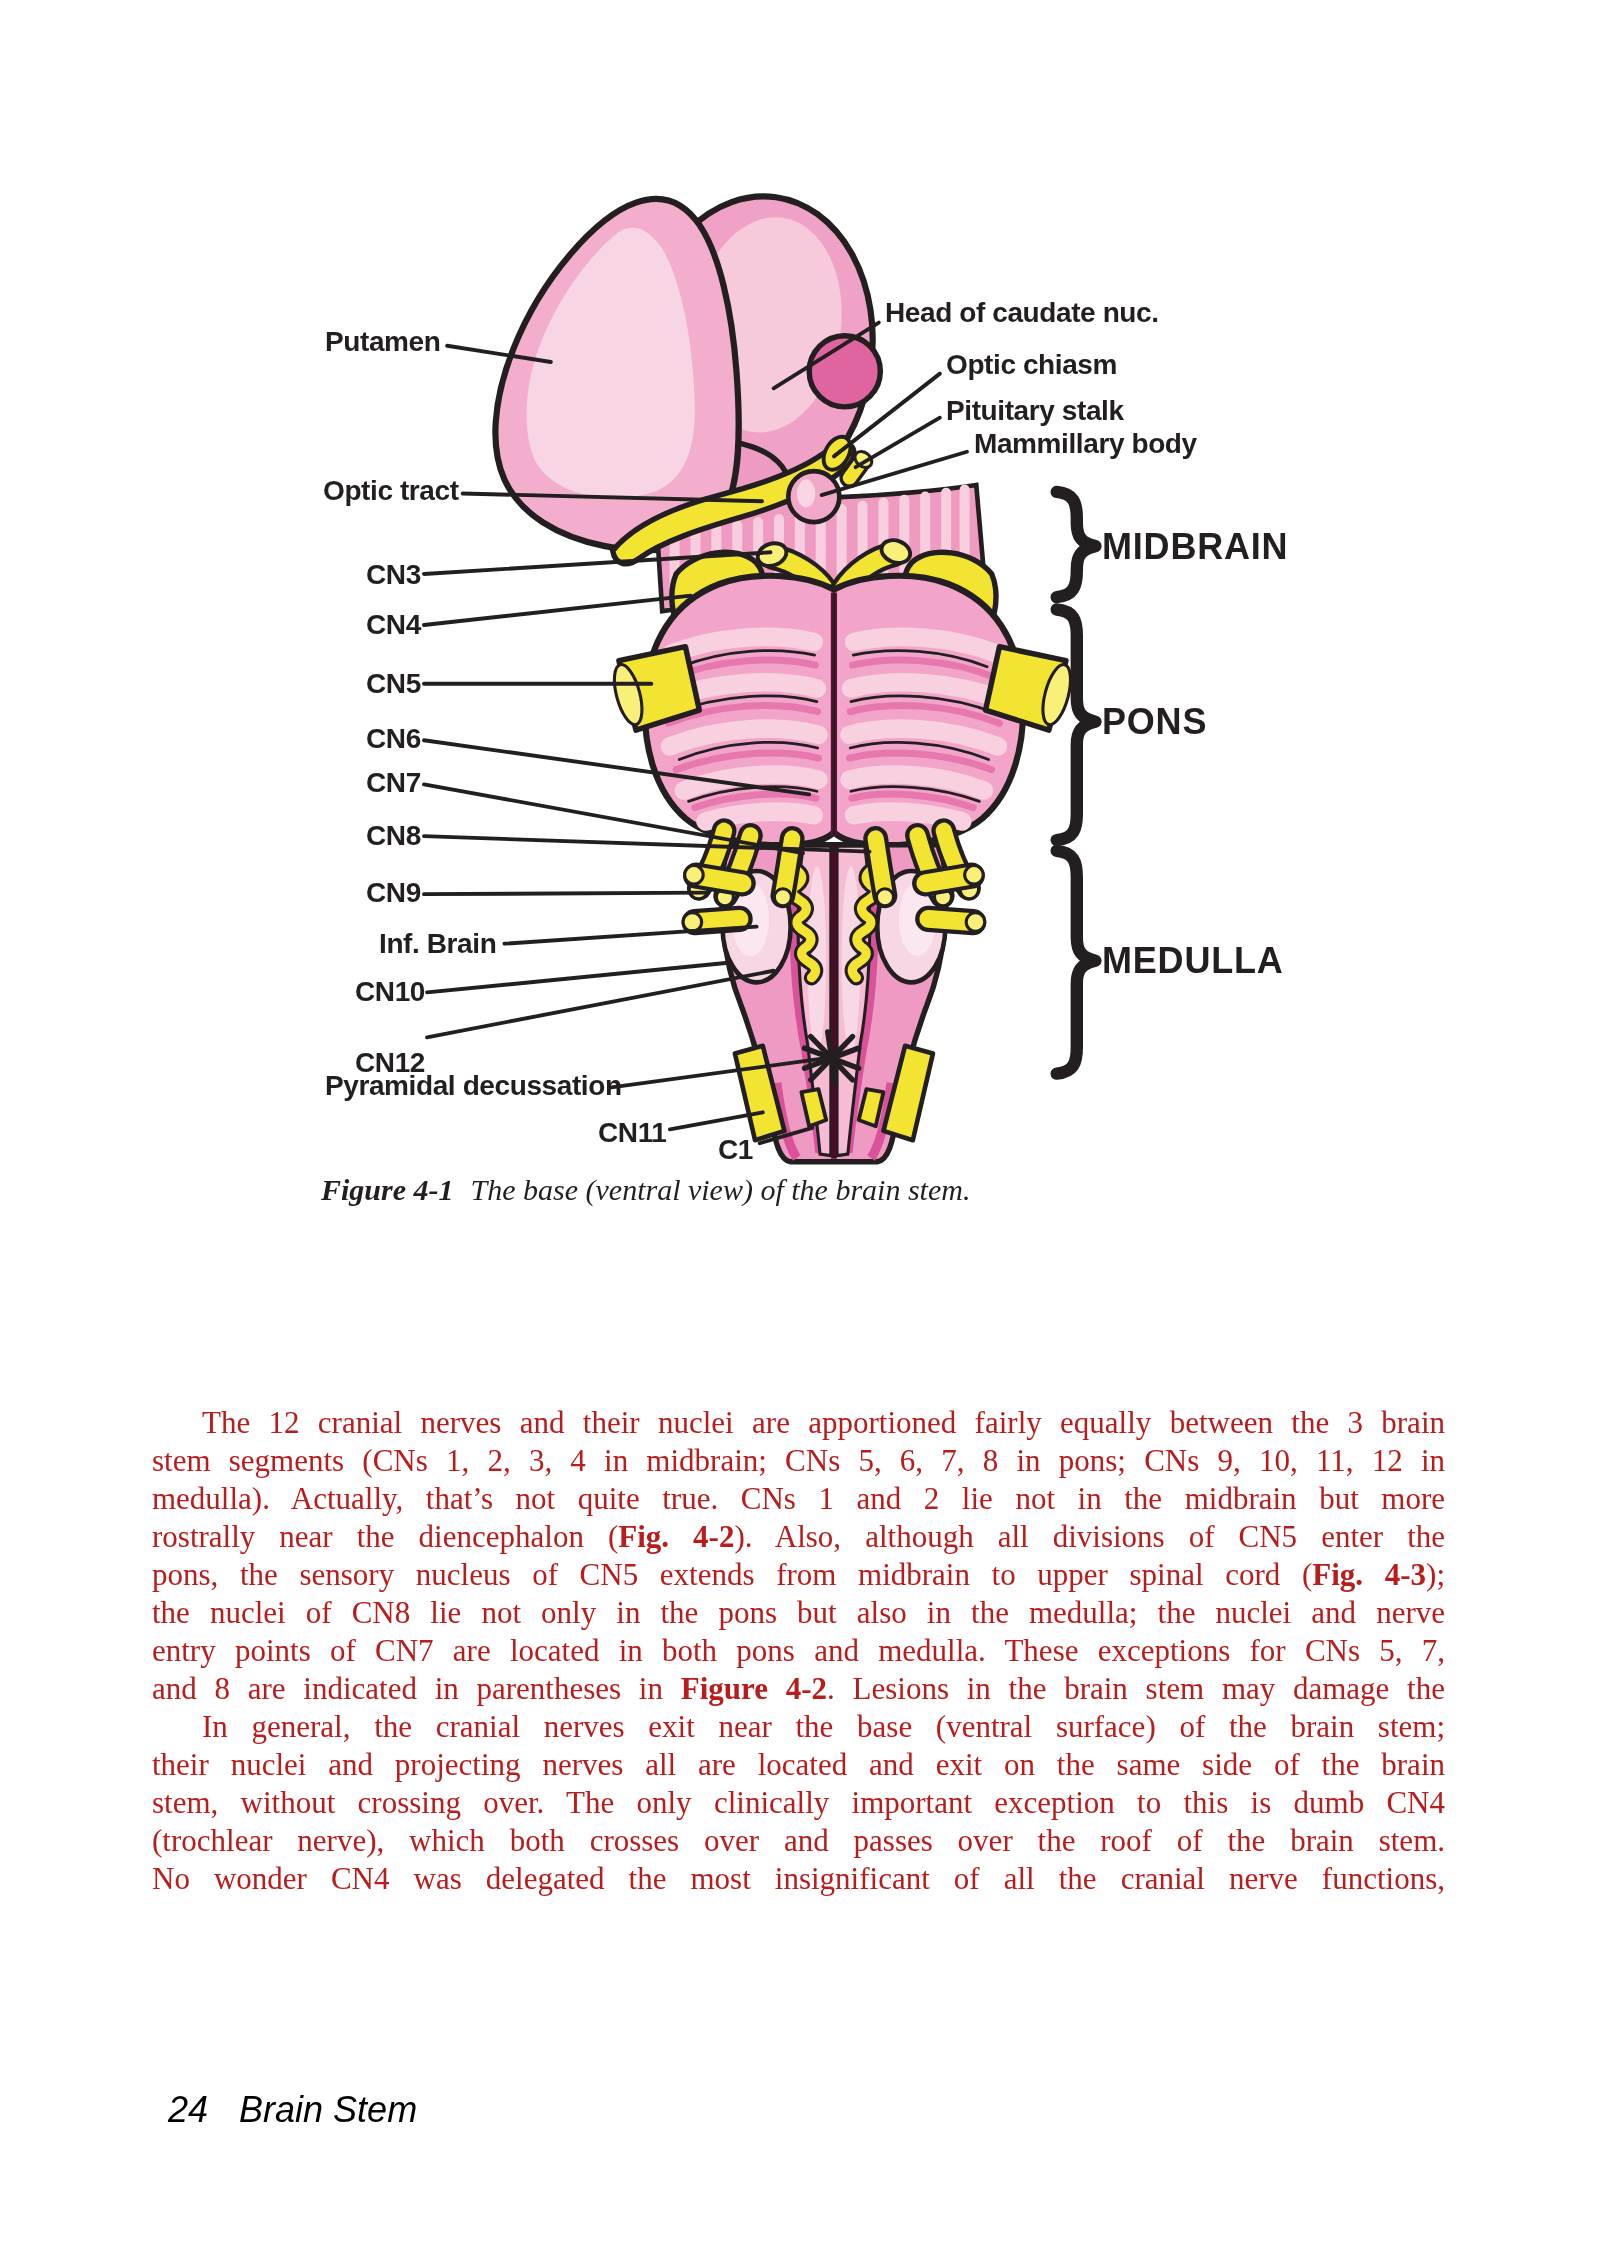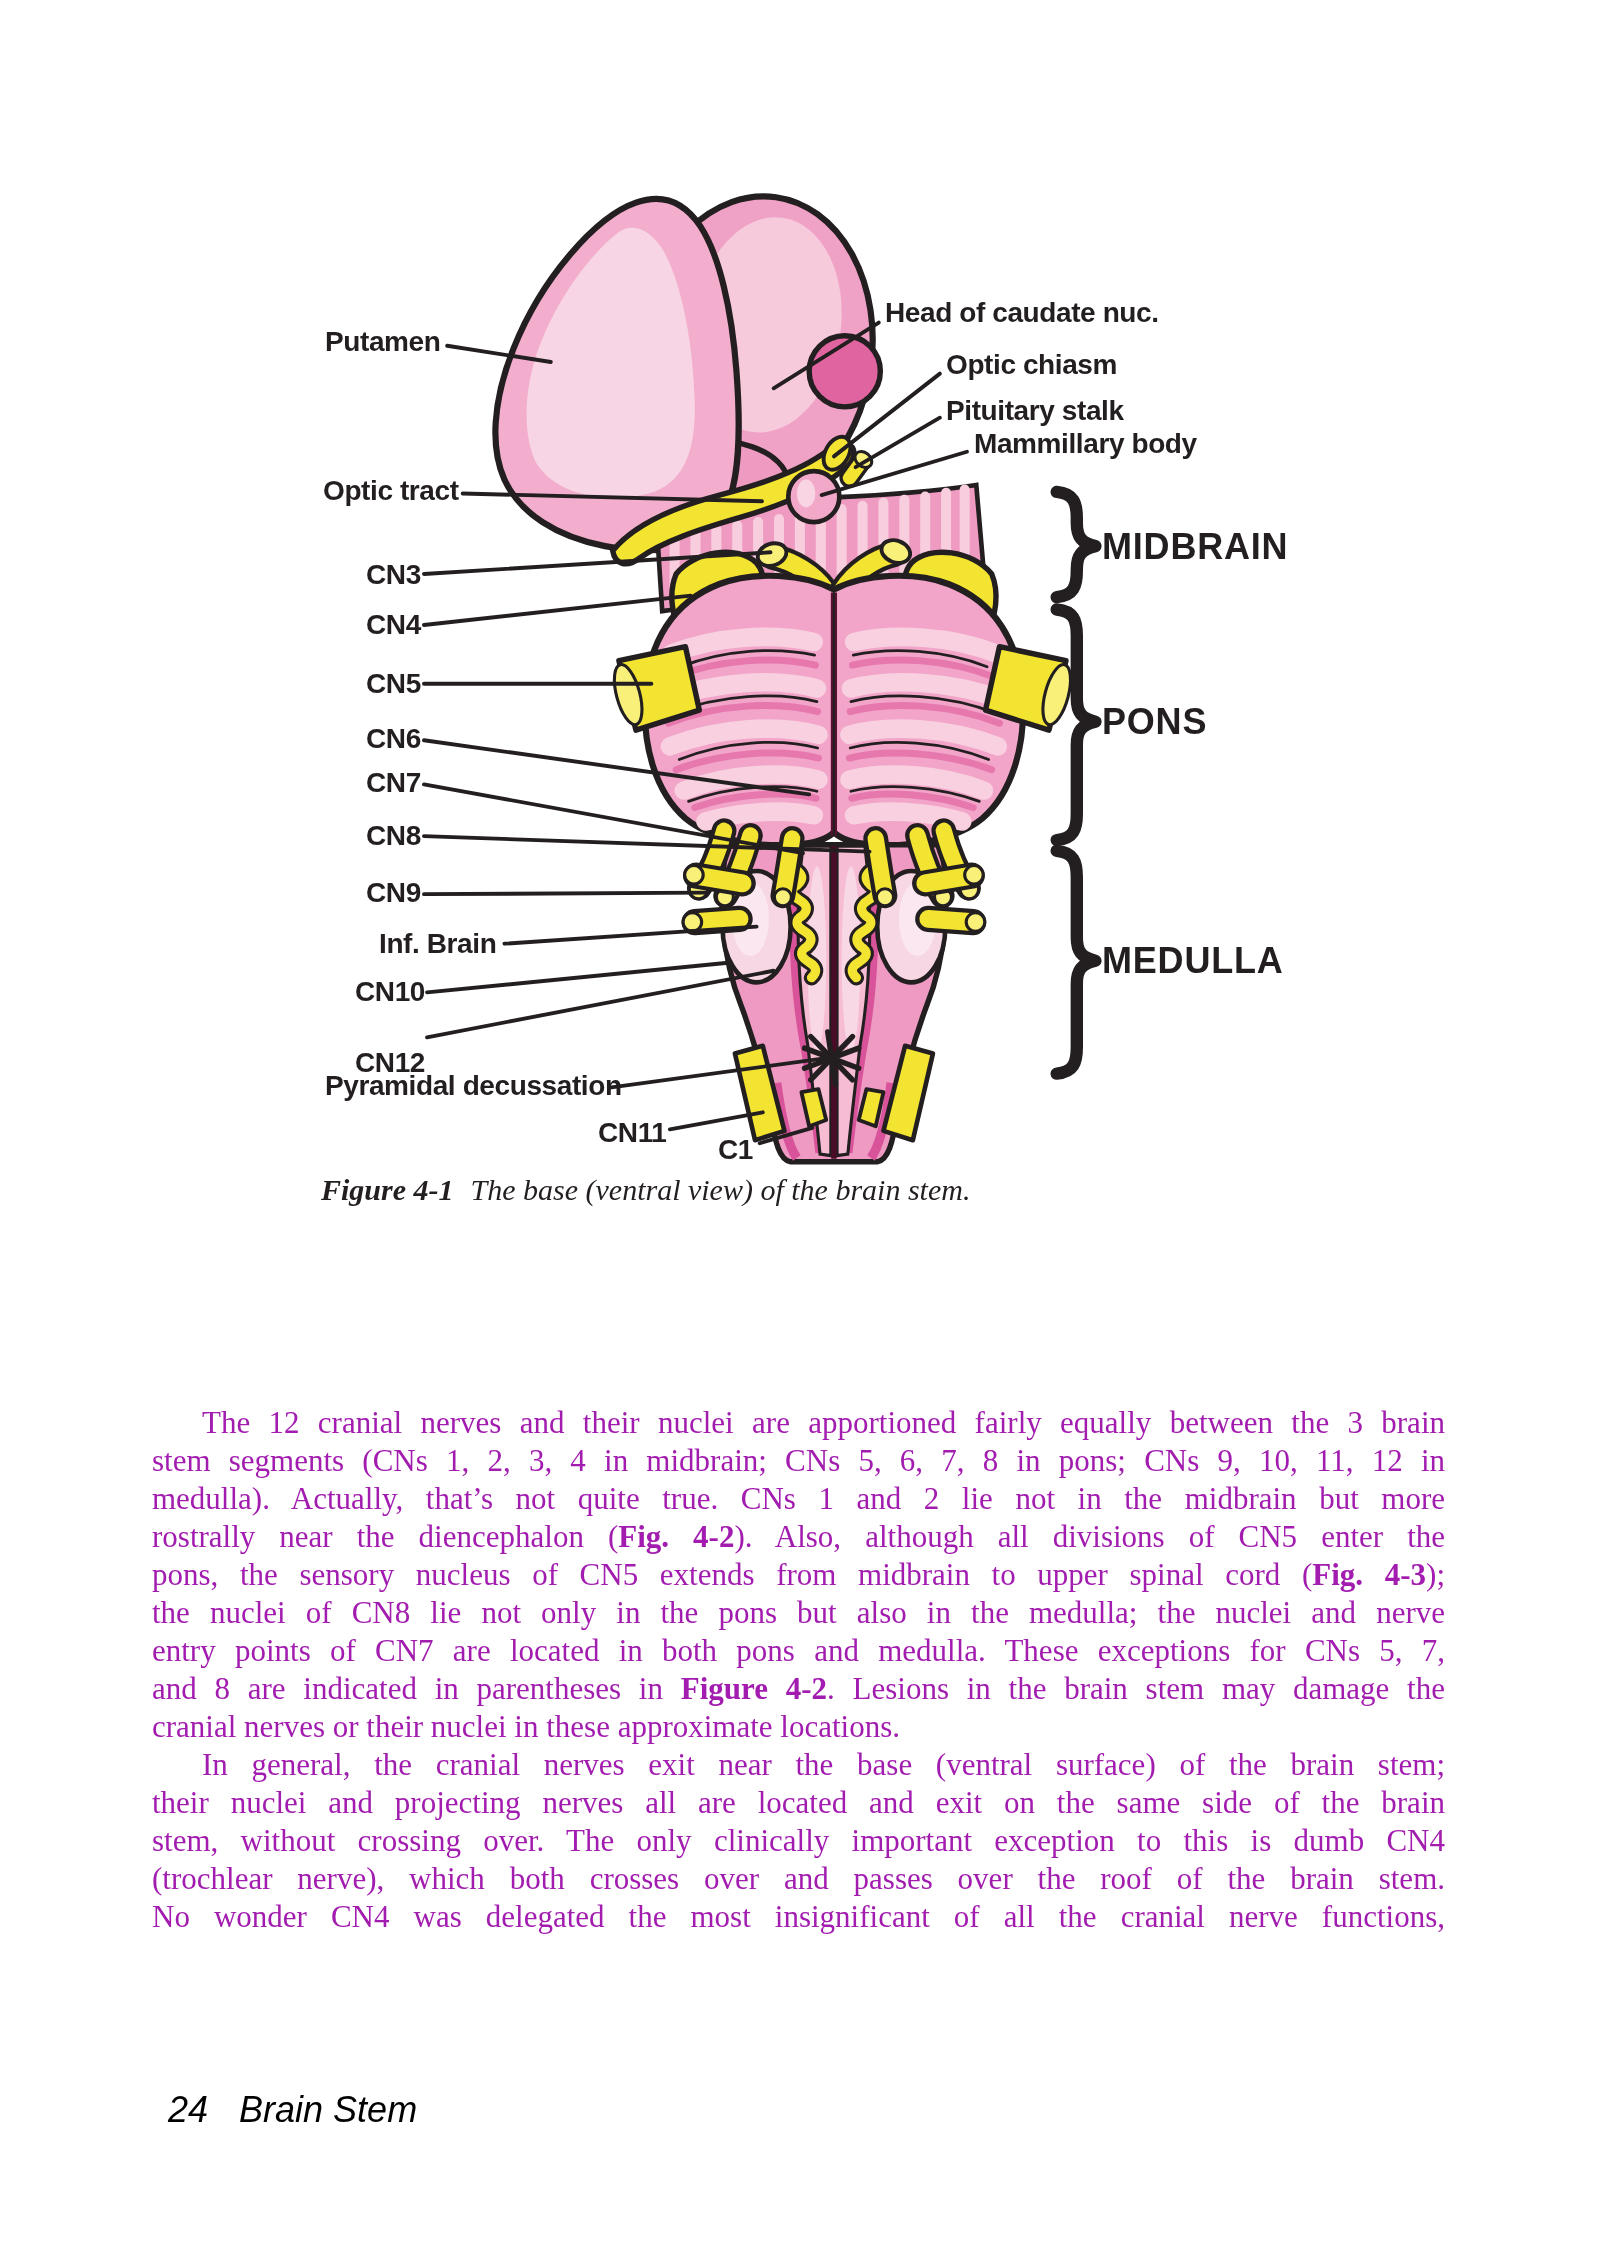--- a/index.html
+++ b/index.html
@@ -12,21 +12,21 @@
   .region{position:absolute;font-weight:bold;font-size:36px;line-height:40px;
           letter-spacing:0.8px;white-space:nowrap;color:#231f20;}
   
   .caption{position:absolute;left:321px;top:1173px;width:1006px;
            font-family:"Liberation Serif",serif;font-style:italic;font-size:30px;
            white-space:nowrap;color:#231f20;}
   .caption .cap-label{font-weight:bold;margin-right:17px;}
   
   .body-text{position:absolute;left:152px;top:1404px;width:1293px;
              font-family:"Liberation Serif",serif;font-size:31px;line-height:38px;
-             color:#a21caf;}
+             color:#b91c1c;}
   .body-text .jl{text-align:justify;text-align-last:justify;}
   .body-text .ll{text-align:left;}
   .body-text .ind{text-indent:50px;}
   
   .footer{position:absolute;left:144px;top:2089px;font-style:italic;font-size:36px;
           color:#000000;white-space:nowrap;margin-left:24px;}
   .footer .chapter{margin-left:31px;}
 </style>
 </head>
 <body>
@@ -296,21 +296,20 @@
 
   <div class="body-text" id="body-text">
       <div class="jl ind"><span>The 12 cranial nerves and their nuclei are apportioned fairly equally between the 3 brain</span></div>
       <div class="jl"><span>stem segments (CNs 1, 2, 3, 4 in midbrain; CNs 5, 6, 7, 8 in pons; CNs 9, 10, 11, 12 in</span></div>
       <div class="jl"><span>medulla). Actually, that’s not quite true. CNs 1 and 2 lie not in the midbrain but more</span></div>
       <div class="jl"><span>rostrally near the diencephalon (</span><b>Fig. 4-2</b><span>). Also, although all divisions of CN5 enter the</span></div>
       <div class="jl"><span>pons, the sensory nucleus of CN5 extends from midbrain to upper spinal cord (</span><b>Fig. 4-3</b><span>);</span></div>
       <div class="jl"><span>the nuclei of CN8 lie not only in the pons but also in the medulla; the nuclei and nerve</span></div>
       <div class="jl"><span>entry points of CN7 are located in both pons and medulla. These exceptions for CNs 5, 7,</span></div>
       <div class="jl"><span>and 8 are indicated in parentheses in </span><b>Figure 4-2</b><span>. Lesions in the brain stem may damage the</span></div>
-      <div class="ll"><span>cranial nerves or their nuclei in these approximate locations.</span></div>
       <div class="jl ind"><span>In general, the cranial nerves exit near the base (ventral surface) of the brain stem;</span></div>
       <div class="jl"><span>their nuclei and projecting nerves all are located and exit on the same side of the brain</span></div>
       <div class="jl"><span>stem, without crossing over. The only clinically important exception to this is dumb CN4</span></div>
       <div class="jl"><span>(trochlear nerve), which both crosses over and passes over the roof of the brain stem.</span></div>
       <div class="jl"><span>No wonder CN4 was delegated the most insignificant of all the cranial nerve functions,</span></div>
     </div>
 
   <div class="footer">
     <span>24</span><span class="chapter">Brain Stem</span>
   </div>

